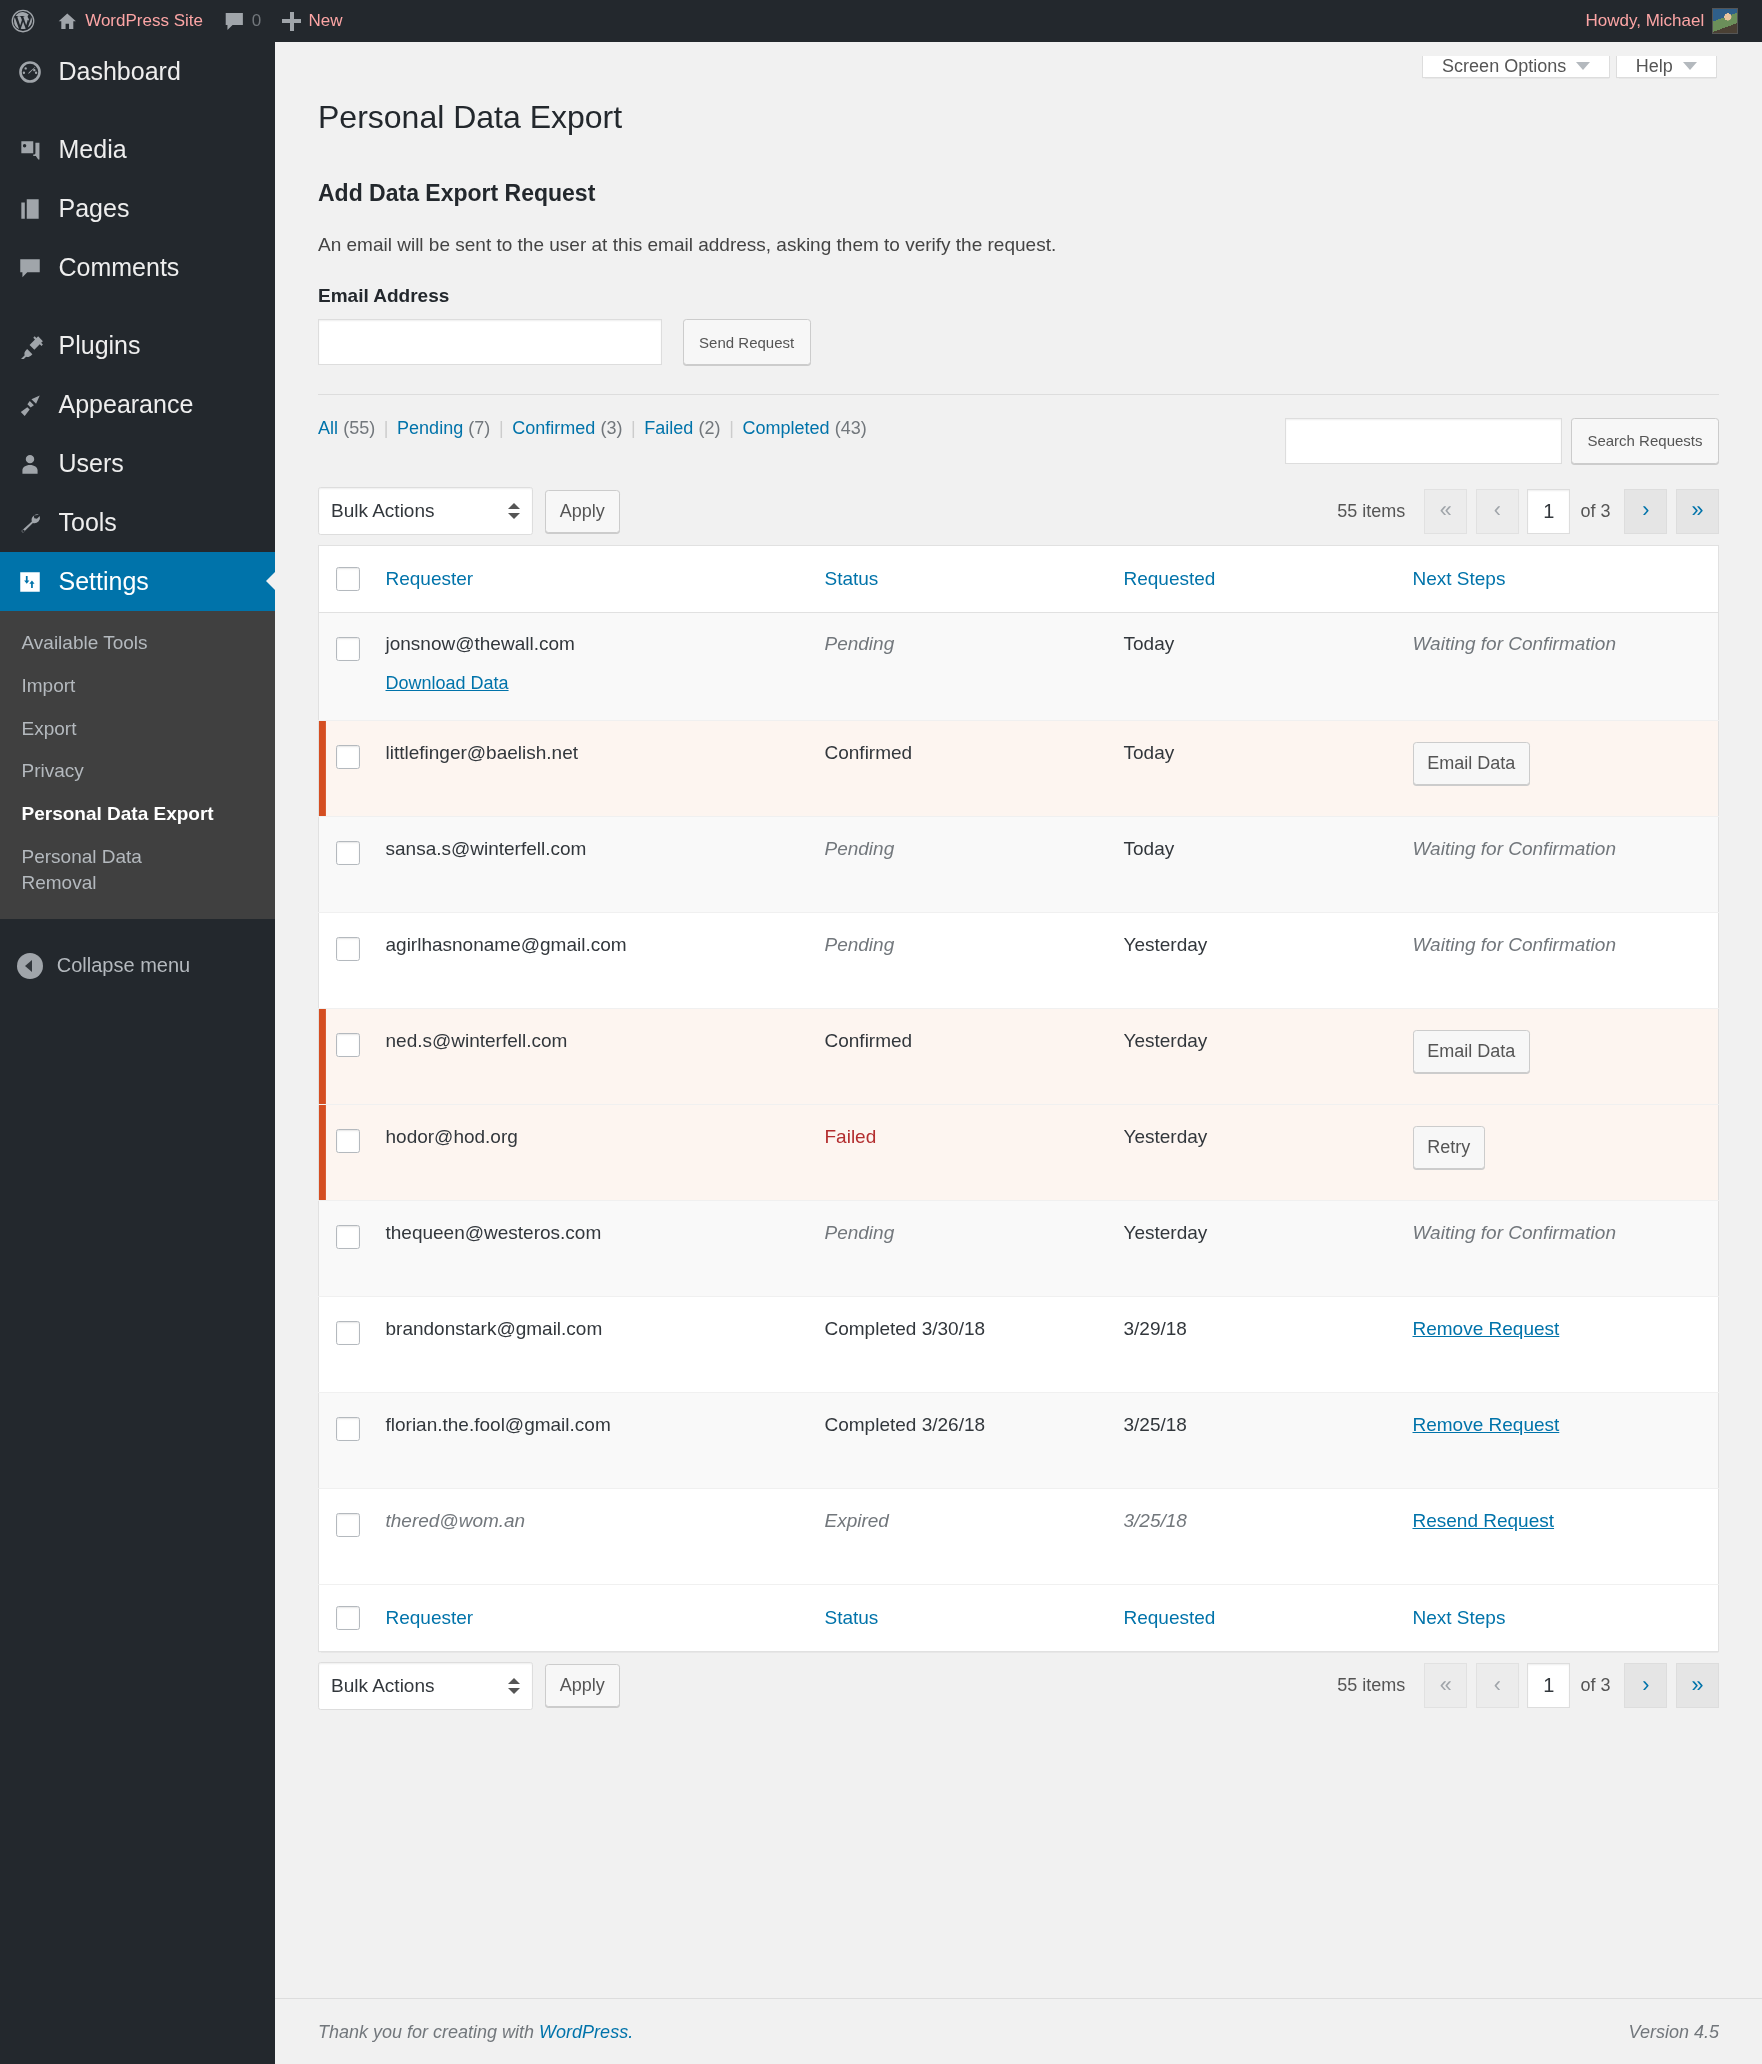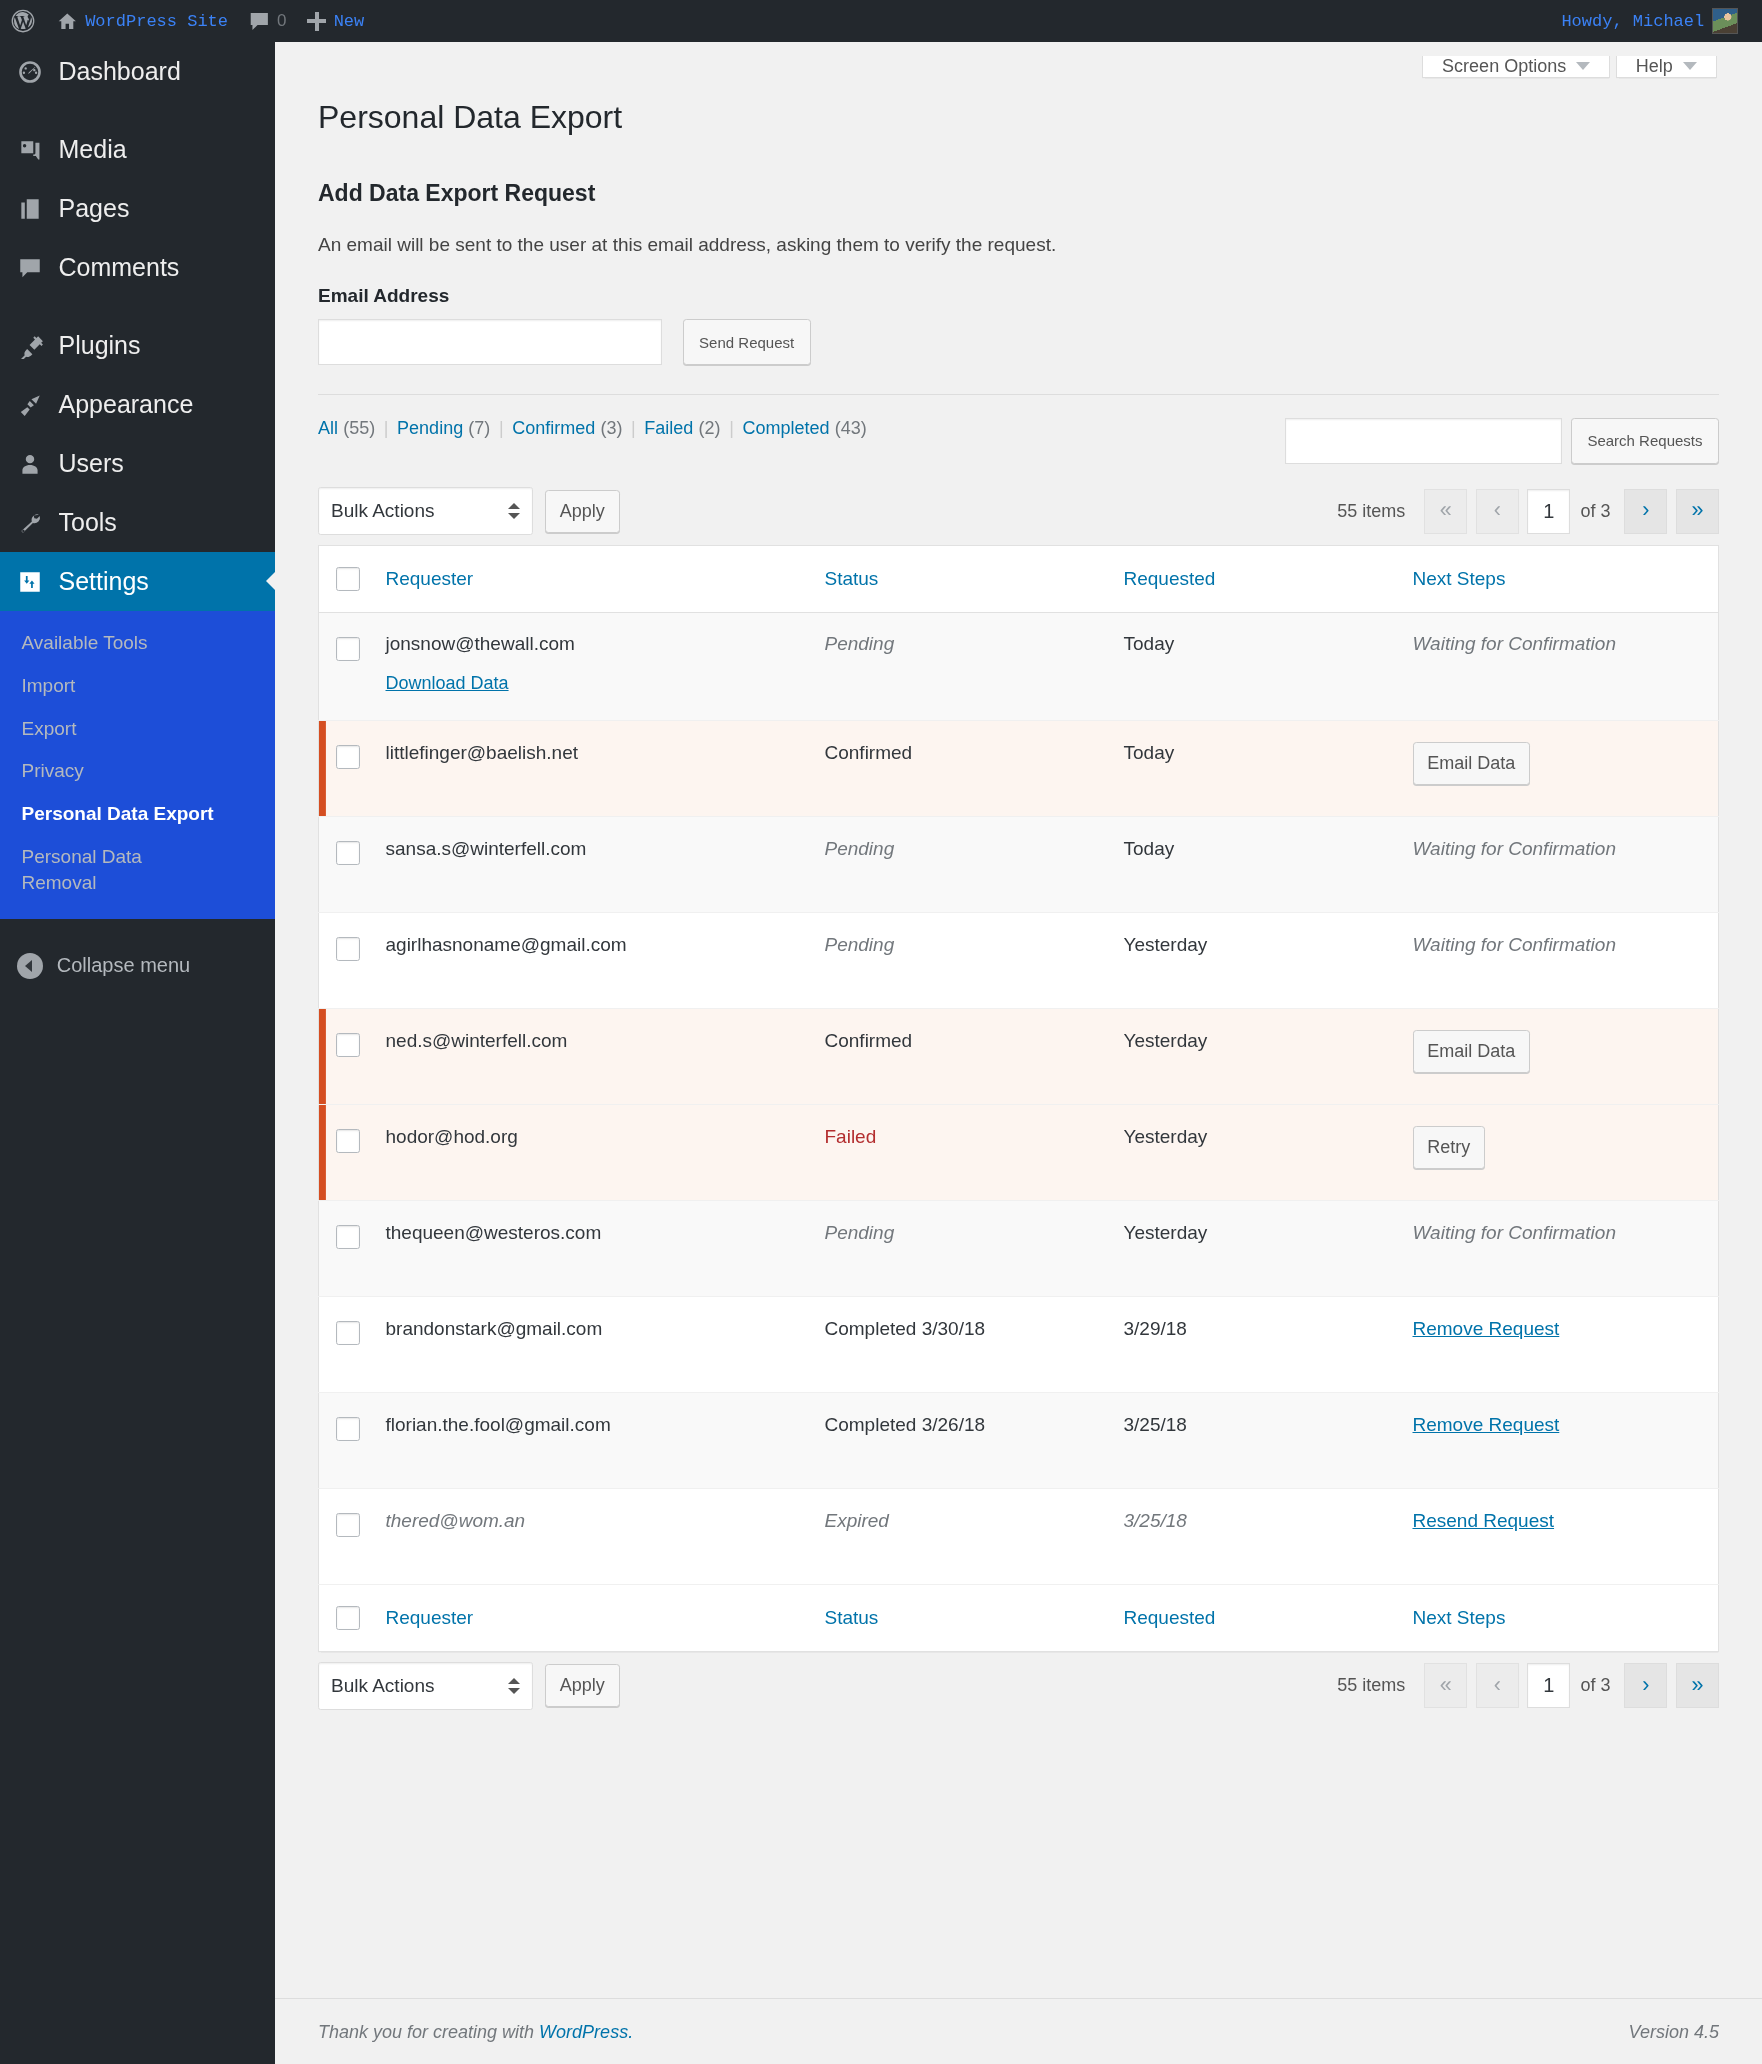--- a/index.html
+++ b/index.html
@@ -14,21 +14,21 @@
   }
 
   
   #adminbar{
     position:absolute; top:0; left:0; width:1762px; height:42px;
     background:#23282d; color:#eee;
     display:flex; align-items:center;
     font-size:17px;
   }
   .ab-item{ display:flex; align-items:center; height:42px; padding:0 10.3px; gap:7.7px; color:#eee; }
-  .ab-item .txt{ color:#3b82f6;font-family:Liberation Mono, monospace; }
+  .ab-item .txt{ color:#fca5a5; }
   .wp-logo{ width:26px; height:26px; }
   .home-ico{ width:20.6px; height:20.6px; fill:#a0a5aa; }
   .cmt-ico{ width:20.6px; height:19px; fill:#a0a5aa; }
   .cmt-count{ color:#72777c; }
   .plus-ico{ width:19px; height:19px; position:relative; }
   .plus-ico:before,.plus-ico:after{content:"";position:absolute;background:#a0a5aa;}
   .plus-ico:before{left:7.7px;top:0;width:4.3px;height:19px;}
   .plus-ico:after{top:7.7px;left:0;height:4.3px;width:19px;}
   #ab-right{ margin-left:auto; display:flex; align-items:center; padding-right:13.8px; gap:10.3px; }
   .avatar{
@@ -53,21 +53,21 @@
   }
   .menu-item .mi-ico{ width:26px; height:26px; display:block; fill:#a0a5aa; flex:none; }
   .menu-gap{ height:19px; }
   .menu-item.current{ background:#0073aa; color:#fff; position:relative; }
   .menu-item.current .mi-ico{ fill:#fff; }
   .menu-item.current:after{
     content:""; position:absolute; right:-0.9px; top:50%; margin-top:-10.3px;
     border-top:10.3px solid transparent; border-bottom:10.3px solid transparent;
     border-right:10.3px solid #f1f1f1;
   }
-  .submenu{ background:#1d4ed8; padding:10.3px 0 15.5px 0; }
+  .submenu{ background:#404040; padding:10.3px 0 15.5px 0; }
   .submenu a{
     display:block; padding:8.6px 0 8.6px 21.5px;
     color:#b4b9be; font-size:19px; line-height:1.35; text-decoration:none;
   }
   .submenu a.cur{ color:#fff; font-weight:600; }
   .collapse{
     display:flex; align-items:center; gap:13.8px;
     height:62px; padding-left:17px;
     color:#b4b9be; font-size:20px; margin-top:15.5px;
   }

